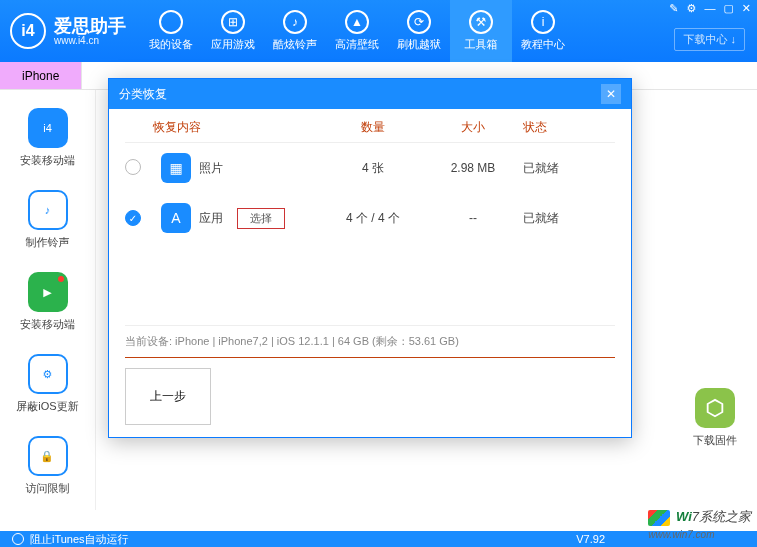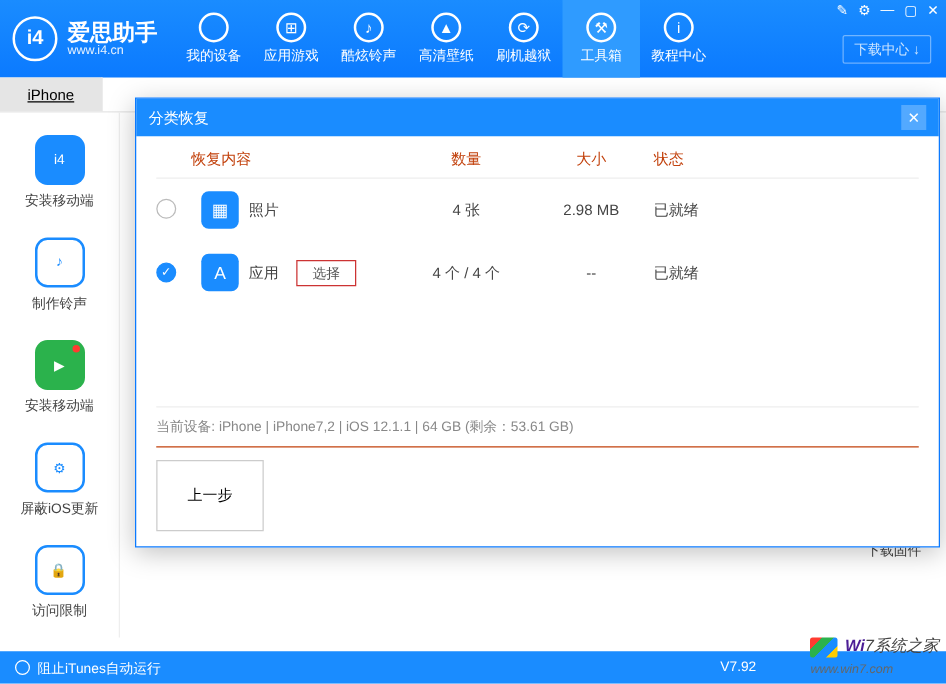--- a/index.html
+++ b/index.html
@@ -14,35 +14,35 @@
 .nav { display: flex; flex: 1; height: 100%; }
 .nav-item { width: 62px; display: flex; flex-direction: column; align-items: center; justify-content: center; font-size: 11px; gap: 3px; cursor: pointer; }
 .nav-item.active { background: #2f9bff; }
 .nav-icon { width: 24px; height: 24px; border: 2px solid #fff; border-radius: 50%; display: flex; align-items: center; justify-content: center; font-size: 12px; }
 
 .win-buttons { position: absolute; top: 2px; right: 6px; display: flex; gap: 8px; font-size: 11px; }
 .win-buttons span { cursor: pointer; }
 .download-center { position: absolute; right: 12px; top: 28px; font-size: 11px; color: #cfe6ff; border: 1px solid rgba(255,255,255,.4); padding: 3px 8px; border-radius: 2px; cursor: pointer; }
 
 .tab-strip { height: 28px; border-bottom: 1px solid #e5e5e5; display: flex; }
-.tab { padding: 0 22px; font-size: 12px; line-height: 28px; border-right: 1px solid #e5e5e5; background: #e5e5e5; cursor: pointer; text-decoration: underline; }
+.tab { padding: 0 22px; font-size: 12px; line-height: 28px; border-right: 1px solid #e5e5e5; background: #f0abfc; cursor: pointer; }
 
 .body { display: flex; height: 420px; }
 .sidebar { width: 96px; padding-top: 18px; border-right: 1px solid #eee; display: flex; flex-direction: column; align-items: center; gap: 22px; }
 .sb-item { display: flex; flex-direction: column; align-items: center; gap: 5px; font-size: 11px; color: #444; cursor: pointer; }
 .sb-icon { width: 40px; height: 40px; border-radius: 10px; display: flex; align-items: center; justify-content: center; }
 .sb-blue-solid { background: #1a8cff; color: #fff; }
 .sb-outline { border: 2px solid #1a8cff; color: #1a8cff; }
 .sb-green { background: #2bb24c; color: #fff; position: relative; }
 .sb-green::after { content: ""; position:absolute; top:4px; right:4px; width:6px; height:6px; background:#ff3b30; border-radius:50%; }
 
 .right-rail { position: absolute; right: 12px; top: 388px; width: 60px; text-align:center; font-size:11px; color:#444; }
 .right-rail .cube { width: 40px; height:40px; margin:0 auto 5px; background:#8bc34a; border-radius:10px; display:flex; align-items:center; justify-content:center; }
 
-.modal { position: absolute; top: 78px; left: 108px; width: 644px; height: 360px; background: #fff; border: 1px solid #0b7aff; box-shadow: 0 4px 20px rgba(0,0,0,.25); }
+.modal { position: absolute; top: 78px; left: 108px; width: 524px; height: 360px; background: #fff; border: 1px solid #0b7aff; box-shadow: 0 4px 20px rgba(0,0,0,.25); }
 .modal-head { height: 30px; background: #1a8cff; color: #fff; display: flex; align-items: center; padding: 0 10px; font-size: 12px; }
 .modal-close { margin-left: auto; width: 20px; height: 20px; background: rgba(255,255,255,.25); display: flex; align-items: center; justify-content: center; cursor: pointer; font-size:12px; }
 
 .modal-body { padding: 0 16px; }
 .mb-head { display: flex; font-size: 12px; color: #c2410c; padding: 10px 0 6px; border-bottom: 1px solid #eee; }
 .col-check { width: 28px; }
 .col-content { width: 160px; }
 .col-qty { width: 120px; text-align: center; }
 .col-size { width: 80px; text-align: center; }
 .col-status { flex:1; text-align: left; padding-left:10px; }
@@ -52,26 +52,26 @@
 .chk.checked { background:#1a8cff; border-color:#1a8cff; color:#fff; font-size:10px; }
 .row-icon { width: 30px; height: 30px; border-radius: 6px; background:#1a8cff; color:#fff; display:flex; align-items:center; justify-content:center; margin: 0 8px; font-size:14px; }
 .select-btn { border:1px solid #c33; padding: 2px 12px; font-size:11px; color:#555; background:#fff; cursor:pointer; margin-left: 14px; }
 
 .modal-foot { position: absolute; left:0; right:0; bottom: 12px; padding: 0 16px; }
 .device-line { font-size: 11px; color: #888; border-top:1px solid #eee; padding-top:8px; margin-bottom:10px; border-bottom:1px solid #c2410c; padding-bottom:8px; }
 .foot-btns { display:flex; justify-content: space-between; }
 .btn-prev { border:1px solid #ccc; background:#fff; padding:19px 24px; font-size:12px; cursor:pointer; }
 .btn-go { background:#1a8cff; color:#fff; border:none; padding:6px 28px; font-size:12px; cursor:pointer; }
 
-.status-bar { position:absolute; left:0; right:0; bottom:0; height:26px; background:#1a8cff; color:#fff; display:flex; align-items:center; padding:0 12px; font-size:11px; }
+.status-bar { position:absolute; left:0; right:0; bottom:0; height:16px; background:#1a8cff; color:#fff; display:flex; align-items:center; padding:0 12px; font-size:11px; }
 .sb-radio { width:12px; height:12px; border:1.5px solid #fff; border-radius:50%; margin-right:6px; }
 .version { margin-left:auto; margin-right:140px; }
 
 .watermark { position:absolute; right:6px; bottom:6px; font-size:13px; color:#444; font-style:italic; }
-.watermark .hl { color:#4c1d95; font-weight:bold; }
+.watermark .hl { color:#15803d; font-weight:bold; }
 .wm-sub { font-size:10px; color:#666; }
 .wm-flag { display:inline-block; width:22px; height:16px; background:linear-gradient(135deg,#ff3b30 0 25%,#2bb24c 0 50%,#1a8cff 0 75%,#ffcc00 0); border-radius:2px; vertical-align:middle; margin-right:2px; }
 </style>
 </head>
 <body>
 
 <div class="title-bar">
   <div class="logo-block">
     <div class="logo-circle">i4</div>
     <div>

